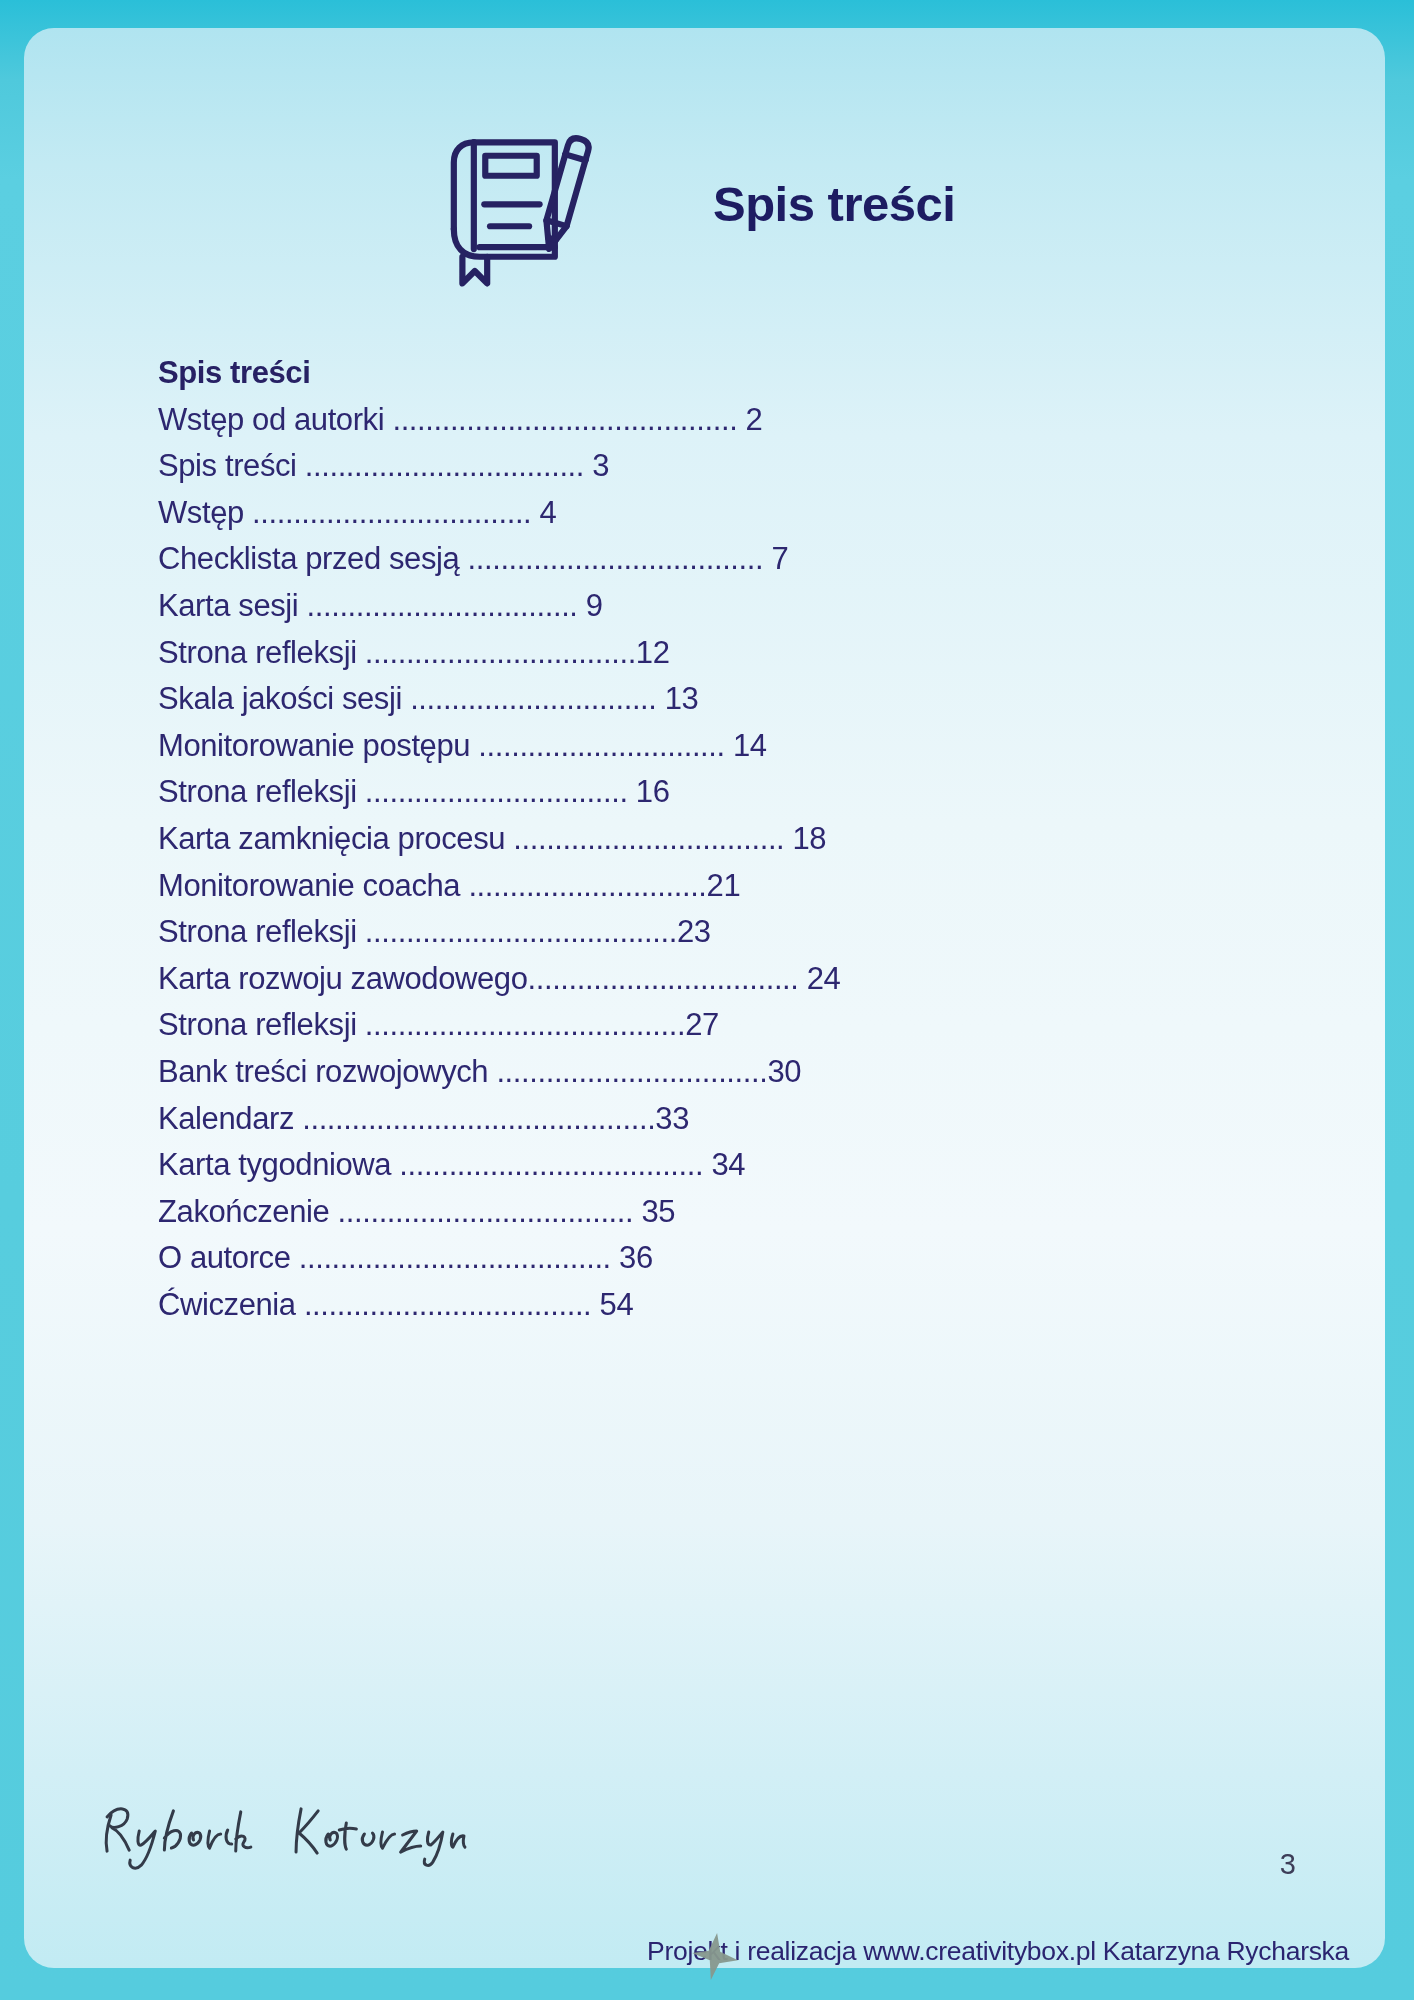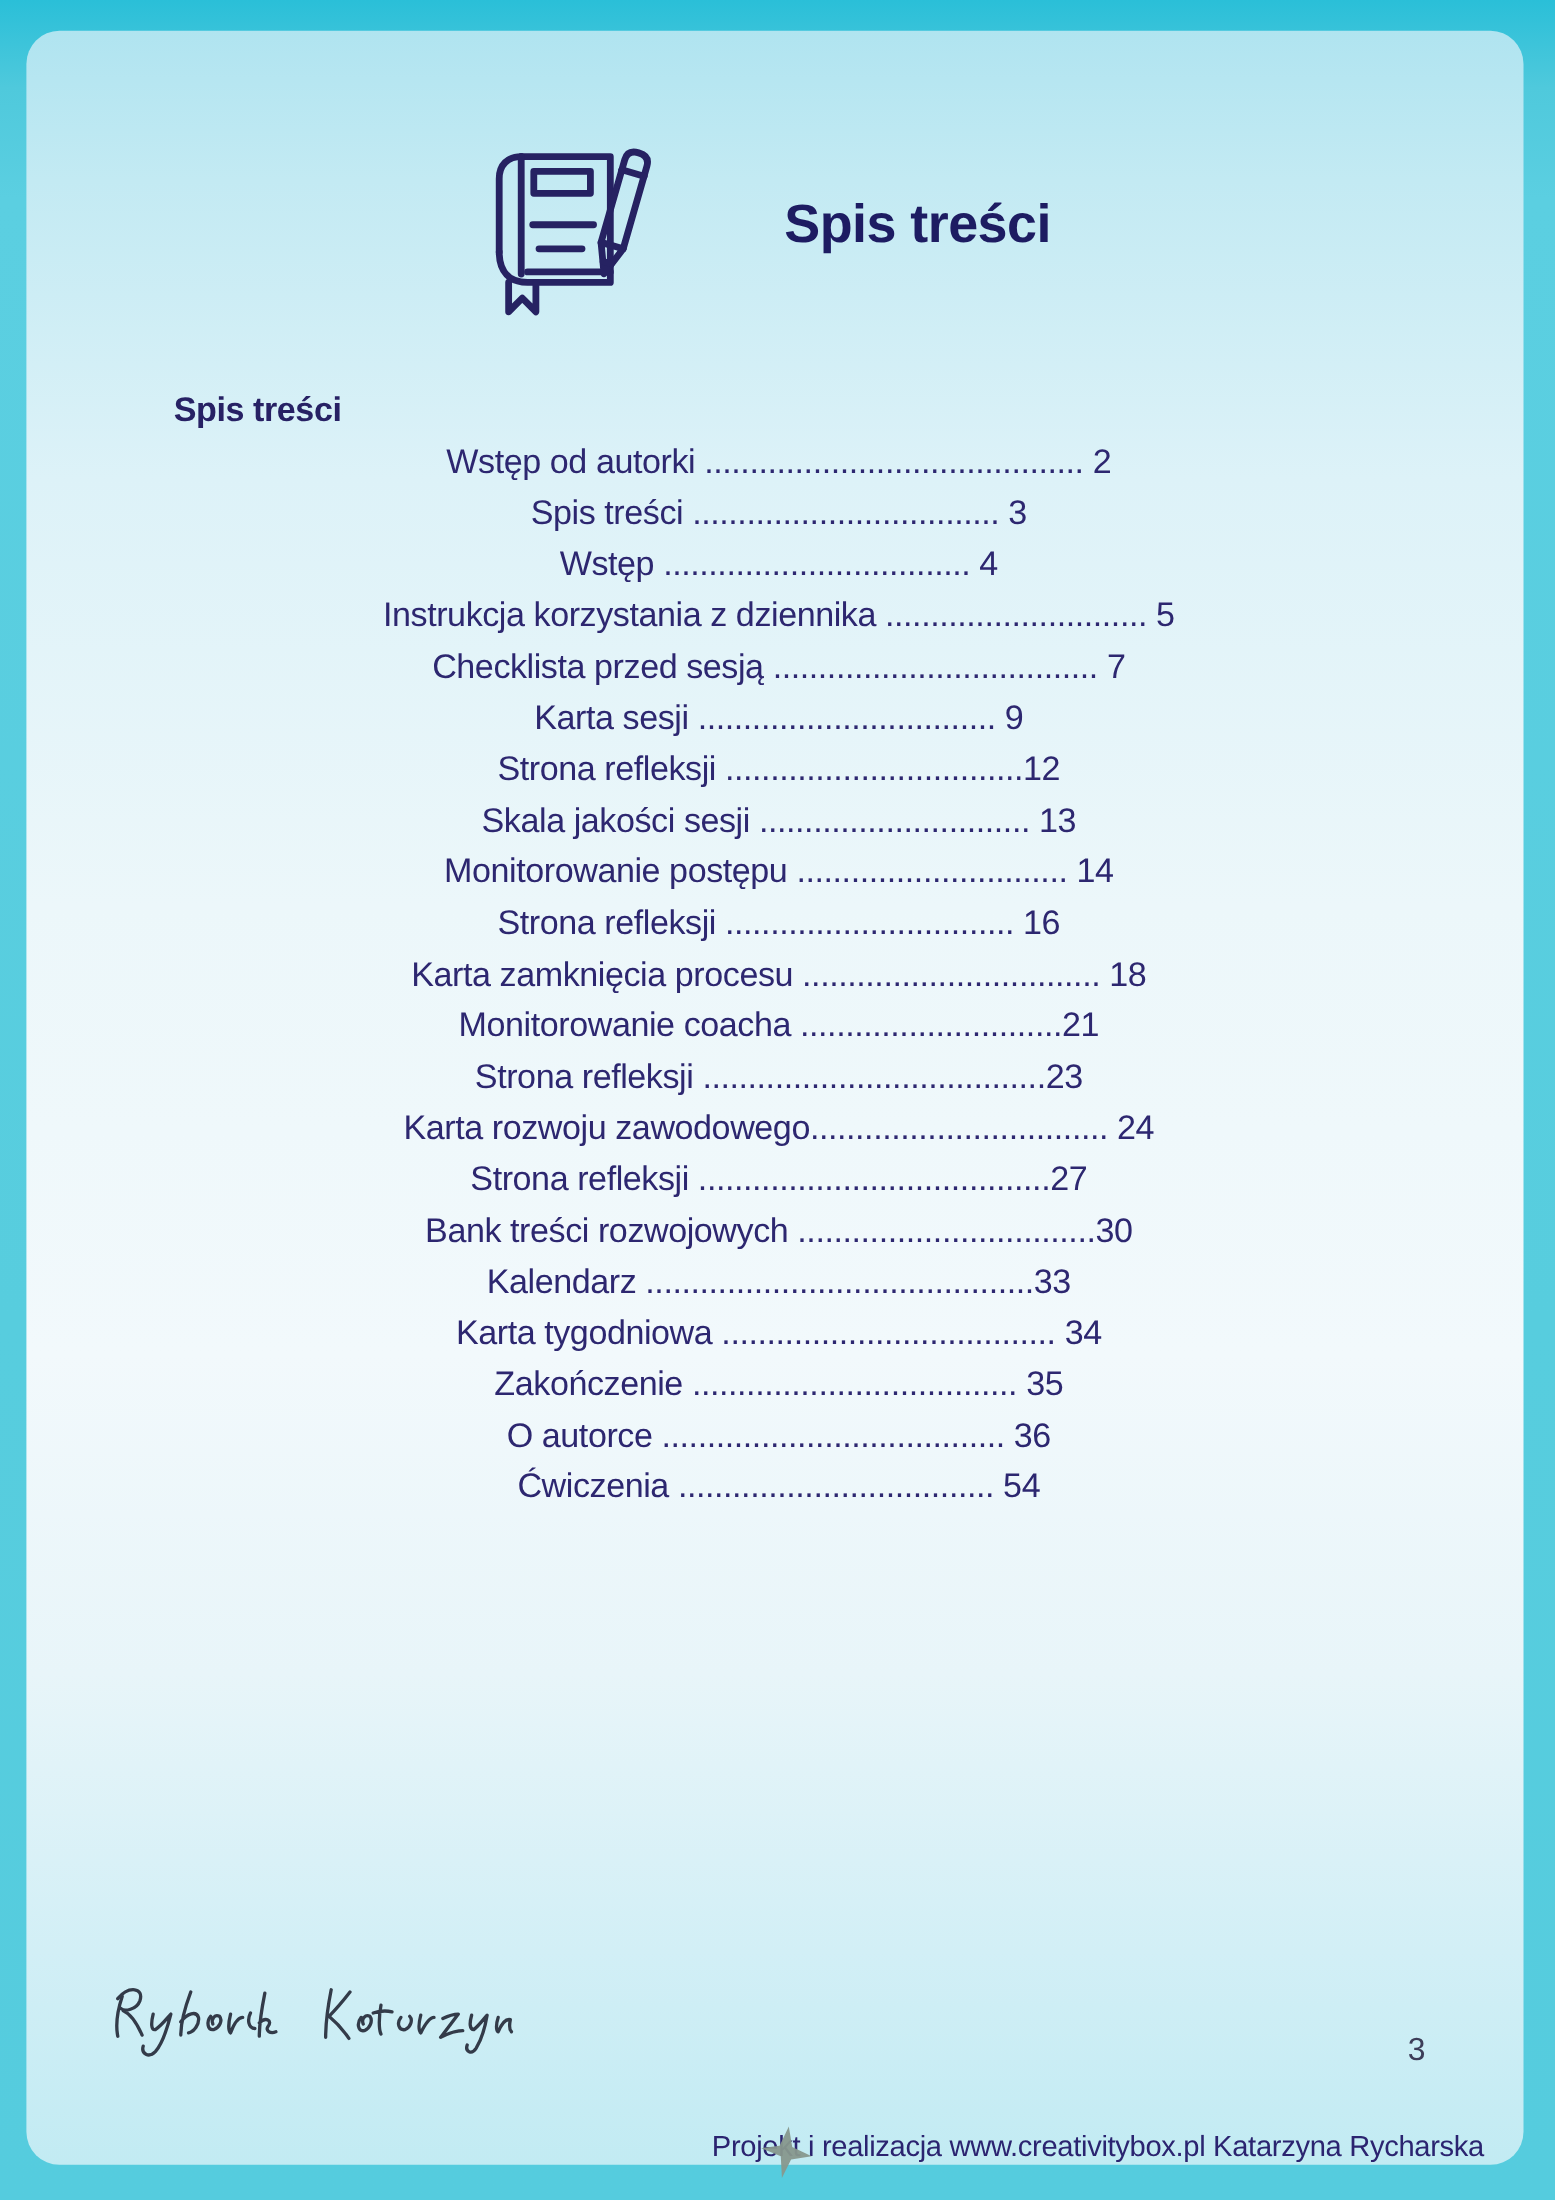--- a/index.html
+++ b/index.html
@@ -49,21 +49,20 @@
     font-size:31px;
     letter-spacing:-0.4px;
     line-height:46.6px;
   }
   .toc-heading{
     font-weight:bold;
     color:#272164;
   }
   .toc-item{
     white-space:nowrap;
-    text-align:center;
   }
   .signature{
     position:absolute;
     left:71px;top:1760px;
     width:382px;height:86px;
   }
   .page-number{
     position:absolute;
     right:89px;top:1820px;
     font-size:29px;
@@ -114,21 +113,20 @@
     </svg>
 
     <div class="page-title">Spis treści</div>
 
     <div class="toc">
       <div class="toc-heading">Spis treści</div>
       <div id="toc-list">
           <div class="toc-item">Wstęp od autorki .......................................... 2</div>
           <div class="toc-item">Spis treści .................................. 3</div>
           <div class="toc-item">Wstęp .................................. 4</div>
-          <div class="toc-item">Instrukcja korzystania z dziennika ............................. 5</div>
           <div class="toc-item">Checklista przed sesją .................................... 7</div>
           <div class="toc-item">Karta sesji ................................. 9</div>
           <div class="toc-item">Strona refleksji .................................12</div>
           <div class="toc-item">Skala jakości sesji .............................. 13</div>
           <div class="toc-item">Monitorowanie postępu .............................. 14</div>
           <div class="toc-item">Strona refleksji ................................ 16</div>
           <div class="toc-item">Karta zamknięcia procesu ................................. 18</div>
           <div class="toc-item">Monitorowanie coacha .............................21</div>
           <div class="toc-item">Strona refleksji ......................................23</div>
           <div class="toc-item">Karta rozwoju zawodowego................................. 24</div>

